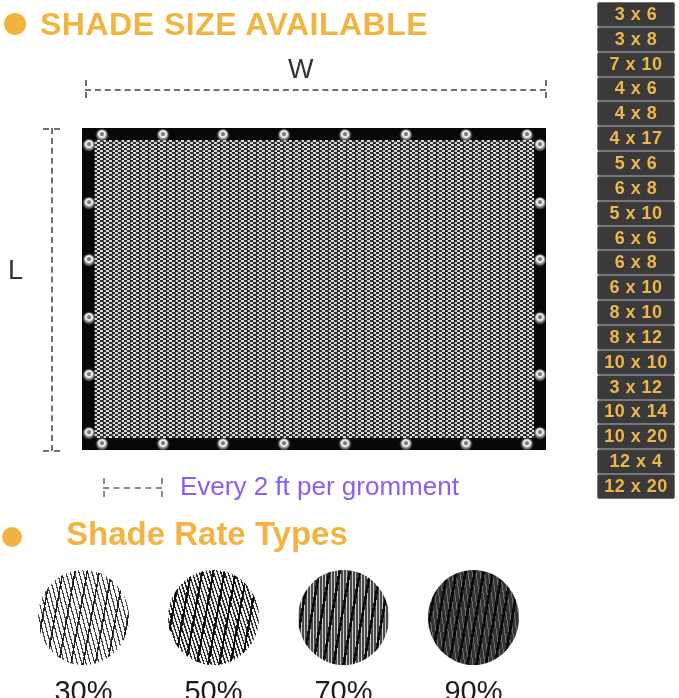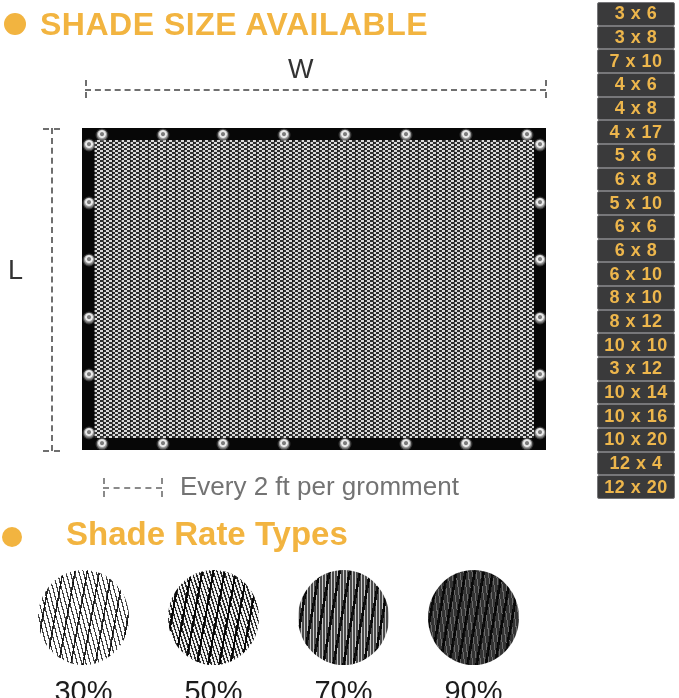--- a/index.html
+++ b/index.html
@@ -39,21 +39,21 @@
   .grommet { position:absolute; width:11px; height:11px; border-radius:50%;
              transform:translate(-50%,-50%);
              background:radial-gradient(circle at 50% 42%, #7c7c7c 0 1.5px,
                         #e9e9e9 2.5px 3.5px, #b5b5b5 4px, #6d6d6d 5.5px);
              box-shadow:0 0 0 1px rgba(255,255,255,.18); }
 
   
   #note-line   { left:103px; top:487px; width:59px; border-top-color:#8a8a8a; }
   #note-tick-l { left:103px; top:478px; height:19px; border-left-color:#8a8a8a; }
   #note-tick-r { left:161px; top:478px; height:19px; border-left-color:#8a8a8a; }
-  #note-text { position:absolute; left:180px; top:471px; font-size:26px; color:#737373; }
+  #note-text { position:absolute; left:180px; top:471px; font-size:26px; color:#8b5cf6; }
 
   
   #rates-row { position:absolute; left:38px; top:570px; display:flex; gap:39px; }
   .rate-item { width:91px; display:flex; flex-direction:column; align-items:center; }
   .rate-circle { width:91px; height:95px; border-radius:50%; }
   .tex-30 { background:
       repeating-linear-gradient(100deg, rgba(0,0,0,.85) 0 1.5px, transparent 1.5px 12px),
       repeating-linear-gradient(75deg, rgba(20,20,20,.8) 0 1.2px, transparent 1.2px 4.2px),
       #ffffff; }
   .tex-50 { background:
@@ -168,19 +168,18 @@
       <div class="size-chip">6 x 8</div>
       <div class="size-chip">5 x 10</div>
       <div class="size-chip">6 x 6</div>
       <div class="size-chip">6 x 8</div>
       <div class="size-chip">6 x 10</div>
       <div class="size-chip">8 x 10</div>
       <div class="size-chip">8 x 12</div>
       <div class="size-chip">10 x 10</div>
       <div class="size-chip">3 x 12</div>
       <div class="size-chip">10 x 14</div>
-      <div class="size-chip">10 x 16</div>
       <div class="size-chip">10 x 20</div>
       <div class="size-chip">12 x 4</div>
       <div class="size-chip">12 x 20</div>
     </div>
 
 </div>
 
 </body></html>

